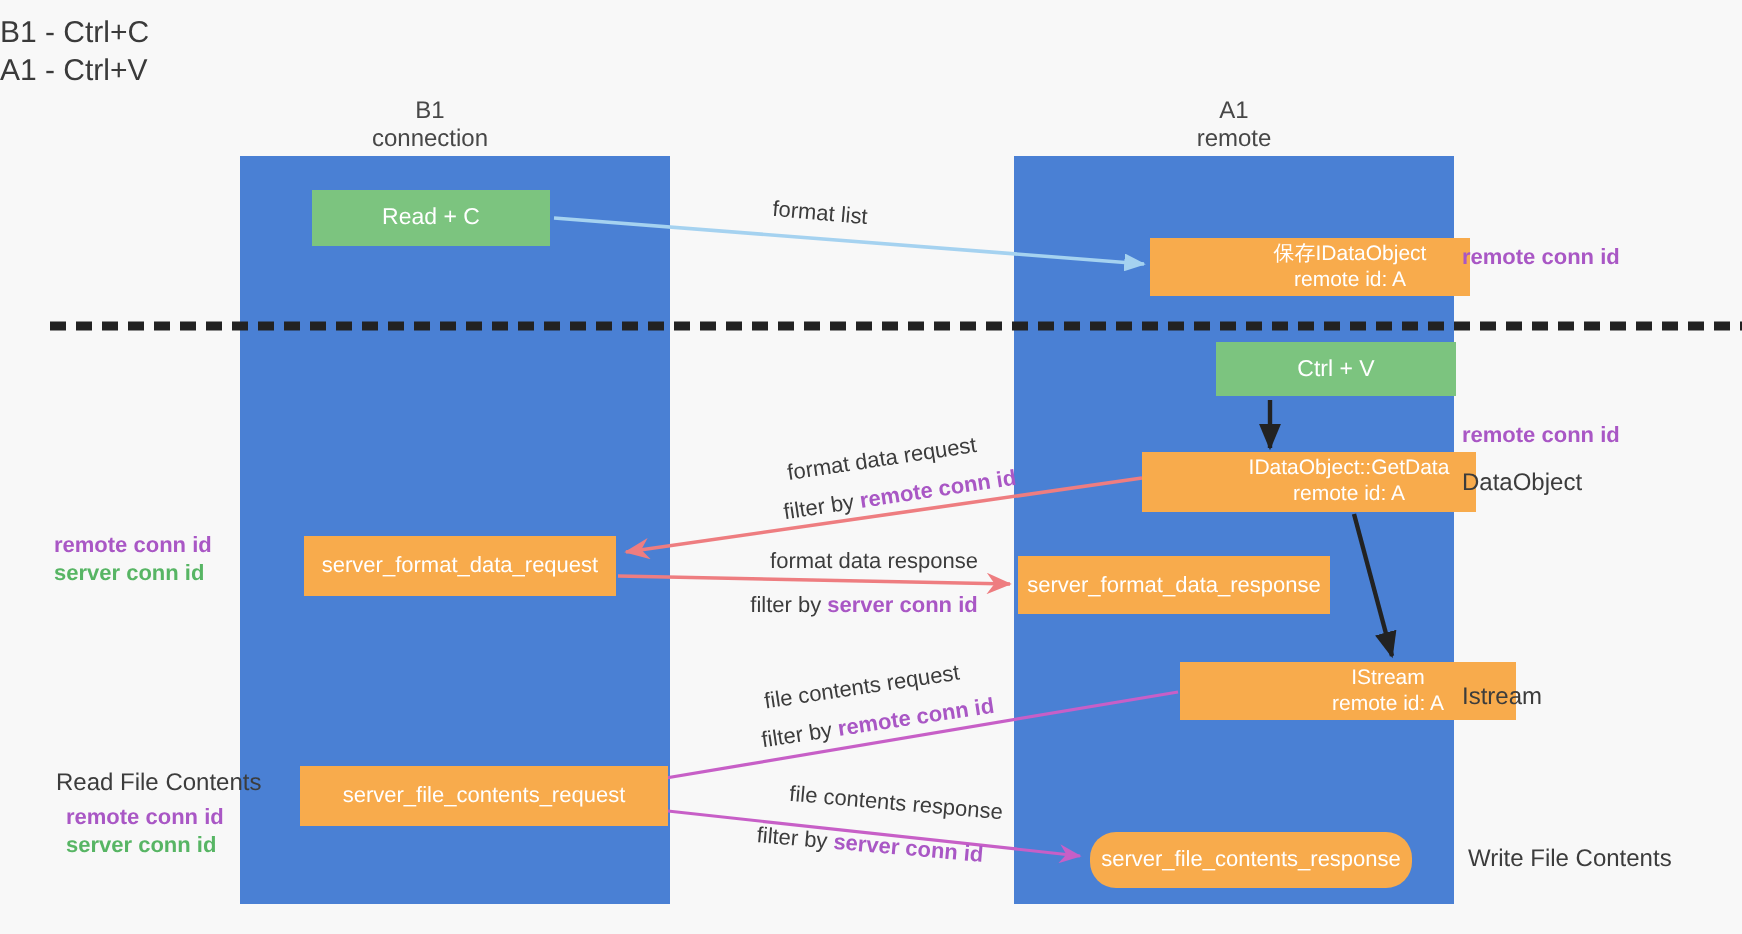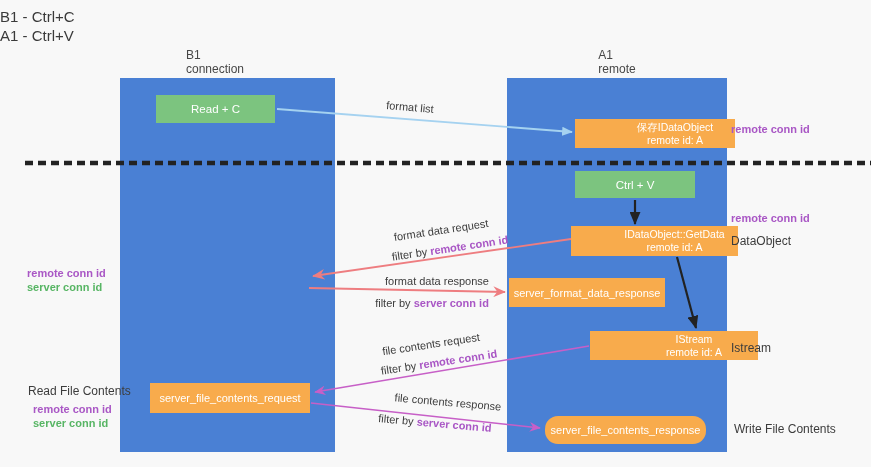--- a/index.html
+++ b/index.html
@@ -5,21 +5,21 @@
   html,body{margin:0;padding:0;}
   .canvas{
     position:relative;width:871px;height:467px;background:#f8f8f8;
     font-family:"Liberation Sans",sans-serif;overflow:hidden;
   }
   .title{
     position:absolute;top:7px;left:0;width:862px;
     font-size:15px;line-height:19px;color:#3a3a3a;
   }
   .col-header{
-    position:absolute;font-size:12px;line-height:14px;
+    position:absolute;text-align:center;font-size:12px;line-height:14px;
     color:#474747;transform:translateX(-50%);white-space:nowrap;
   }
   .column{position:absolute;background:#4a80d4;}
   .node{
     position:absolute;display:flex;flex-direction:column;align-items:center;
     justify-content:center;color:#fff;text-align:center;white-space:nowrap;
   }
   .node.orange{background:#f8ab4c;}
   .node.green{background:#7cc47f;}
   .node .l1,.node .l2{display:block;}
@@ -94,40 +94,43 @@
 
   <div class="node green fs1" style="left:156px;top:95px;width:119px;height:28px;">
     <span class="l1">Read + C</span>
   </div>
 
   <div class="node orange fs2" style="left:575px;top:119px;width:120px;height:29px;">
     <span class="l1">保存IDataObject</span>
     <span class="l2">remote id: A</span>
   </div>
 
-  <div class="node green fs1" style="left:575px;top:171px;width:120px;height:27px;">
+  <div class="node green fs1" style="left:608px;top:171px;width:120px;height:27px;">
     <span class="l1">Ctrl + V</span>
   </div>
 
   <div class="node orange fs2" style="left:571px;top:226px;width:127px;height:30px;">
     <span class="l1">IDataObject::GetData</span>
     <span class="l2">remote id: A</span>
   </div>
 
+  <div class="node orange fs1" style="left:152px;top:268px;width:156px;height:30px;font-size:11px;">
+    <span class="l1">server_format_data_request</span>
+  </div>
 
   <div class="node orange fs1" style="left:509px;top:278px;width:156px;height:29px;font-size:11px;">
     <span class="l1">server_format_data_response</span>
   </div>
 
   <div class="node orange fs2" style="left:590px;top:331px;width:128px;height:29px;">
     <span class="l1">IStream</span>
     <span class="l2">remote id: A</span>
   </div>
 
-  <div class="node orange fs1" style="left:150px;top:383px;width:160px;height:30px;font-size:11px;">
+  <div class="node orange fs1" style="left:150px;top:383px;width:184px;height:30px;font-size:11px;">
     <span class="l1">server_file_contents_request</span>
   </div>
 
   <div class="node orange fs1" style="left:545px;top:416px;width:161px;height:28px;font-size:11px;border-radius:13px;">
     <span class="l1">server_file_contents_response</span>
   </div>
 
   <div class="elabel" style="left:410px;top:107px;transform:translate(-50%,-50%) rotate(5deg);">format list</div>
 
   <div class="elabel" style="left:441px;top:230px;transform:translate(-50%,-50%) rotate(-8.5deg);">format data request</div>

